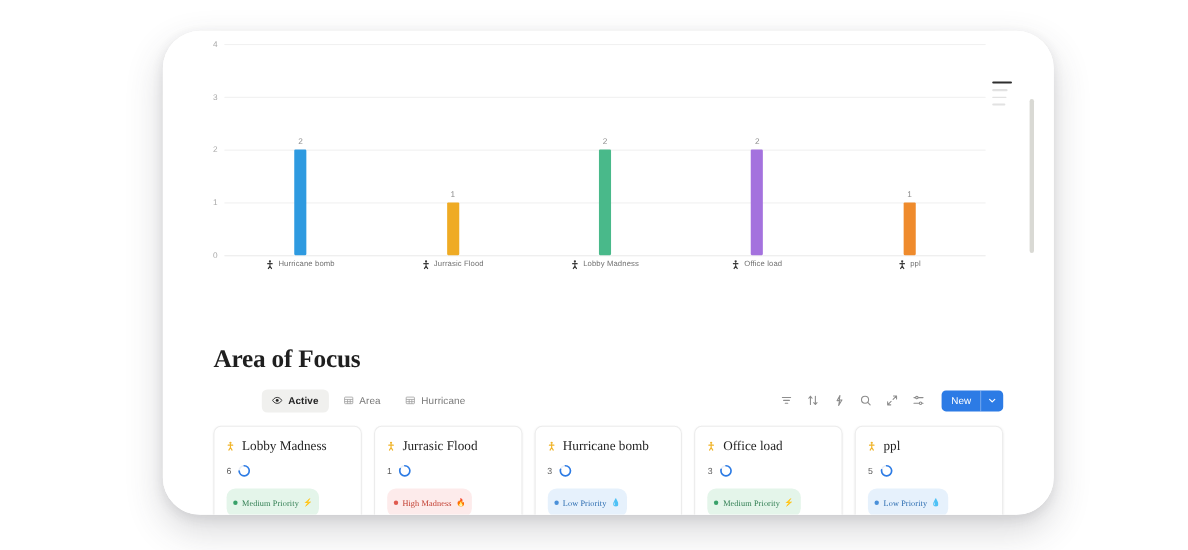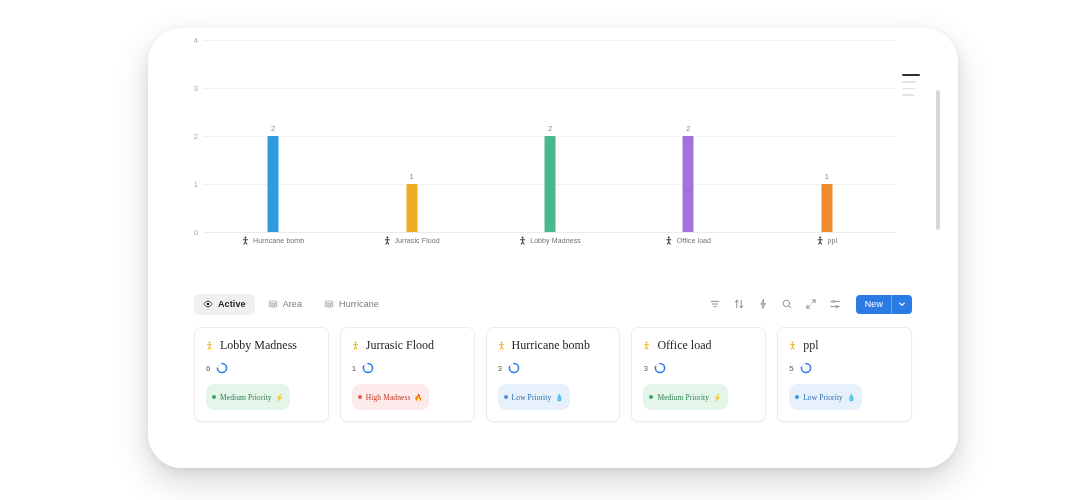--- a/index.html
+++ b/index.html
@@ -189,20 +189,21 @@
     align-items: center;
     justify-content: space-between;
     margin-top: 13px;
     height: 22px;
   }
 
   #view-tabs {
     display: flex;
     align-items: flex-start;
     gap: 4px;
+    margin-left: 44px;
   }
   .view-tab {
     display: flex;
     align-items: center;
     gap: 5px;
     height: 21px;
     padding: 0 9px;
     border-radius: 5px;
     cursor: pointer;
   }
@@ -425,20 +426,21 @@
           <div class="outline-line active" style="width: 18px;"></div>
           <div class="outline-line" style="width: 14px;"></div>
           <div class="outline-line" style="width: 13px;"></div>
           <div class="outline-line" style="width: 12px;"></div>
         </div>
       <div class="scroll-track"></div>
     </div>
 
     <div id="content-section">
 
+      <div id="page-title">Area of Focus</div>
 
       <div id="toolbar-row">
         <div id="view-tabs">
             <div class="view-tab selected">
               <span>
                 <svg width="10" height="10" viewBox="0 0 16 16" fill="none" stroke="#232323" stroke-width="1.25">
                   <path d="M1.3 8S3.7 3.6 8 3.6 14.7 8 14.7 8 12.3 12.4 8 12.4 1.3 8 1.3 8z"></path>
                   <circle cx="8" cy="8" r="2.1" fill="#232323" stroke="none"></circle>
                 </svg>
               </span>

